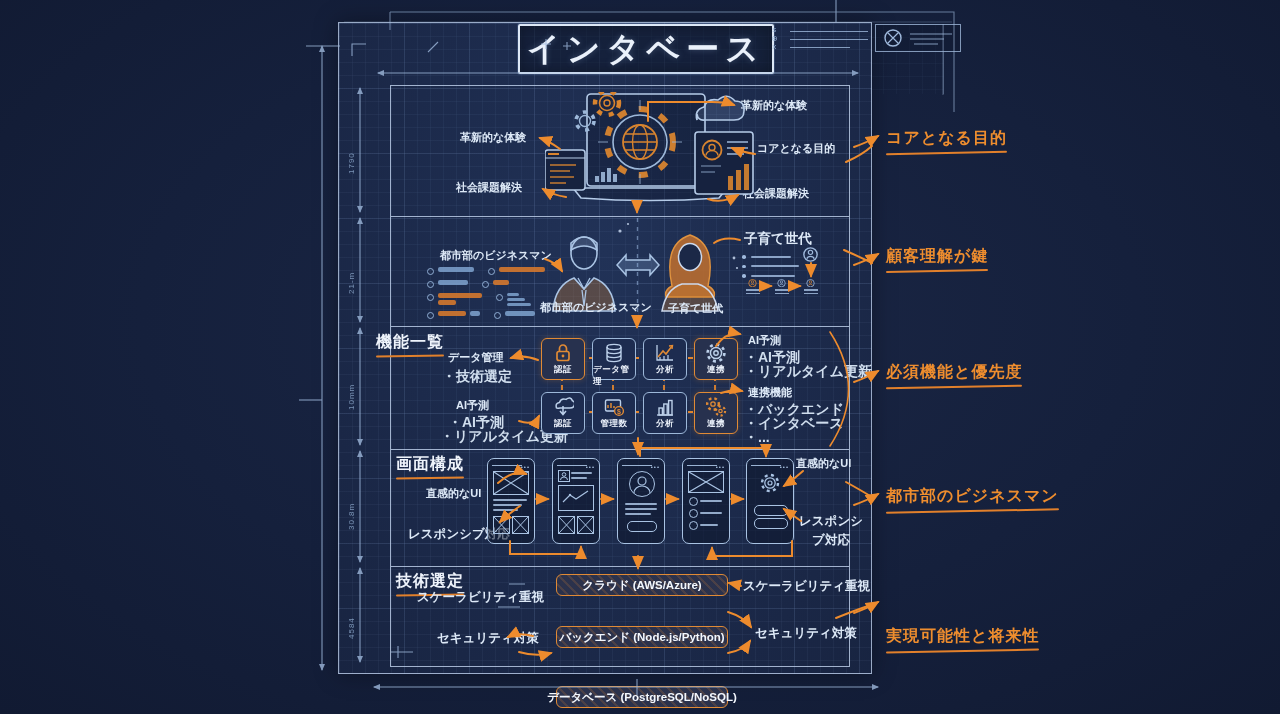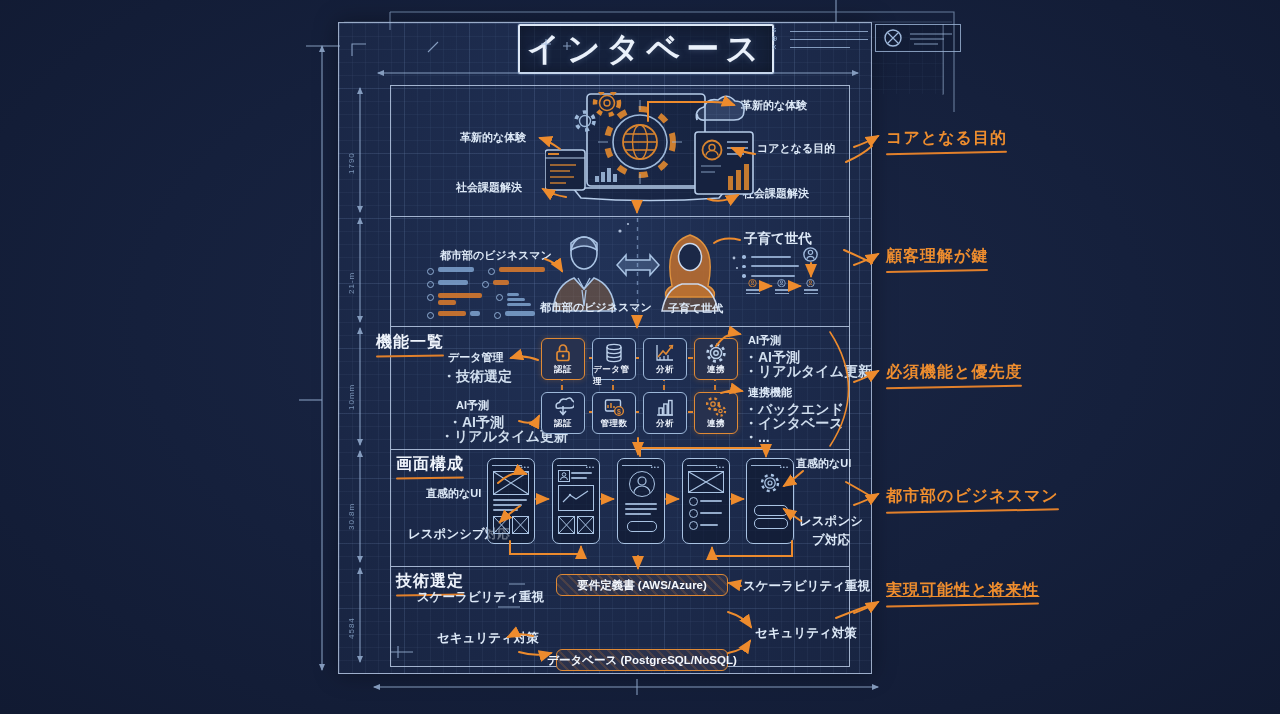--- a/index.html
+++ b/index.html
@@ -532,41 +532,44 @@
   </div>
 
   <div class="lbl" style="left:796px;top:456px;">直感的なUI</div>
   <div class="lbl" style="left:794px;top:512px;font-size:12.5px;width:74px;white-space:normal;text-align:center;line-height:1.5;">レスポンシブ対応</div>
 
   <div class="hd" style="left:396px;top:571px;">技術選定</div>
   <div class="lbl" style="left:417px;top:589px;font-size:12.5px;">スケーラビリティ重視</div>
   <div class="lbl" style="left:437px;top:630px;font-size:12.5px;">セキュリティ対策</div>
 
   <div class="tbox" style="top:574px;">
-      <span>要件定義書 (AWS/Azure)</span>
+      <span>クラウド (AWS/Azure)</span>
     </div>
-  <div class="tbox" style="top:649px;">
+  <div class="tbox" style="top:626px;">
+      <span>バックエンド (Node.js/Python)</span>
+    </div>
+  <div class="tbox" style="top:686px;">
       <span>データベース (PostgreSQL/NoSQL)</span>
     </div>
 
   <div class="lbl" style="left:743px;top:578px;font-size:12.5px;">スケーラビリティ重視</div>
   <div class="lbl" style="left:755px;top:625px;font-size:12.5px;">セキュリティ対策</div>
 
   <div class="dimlbl" style="left:347px;top:130px;height:44px;">1790</div>
   <div class="dimlbl" style="left:347px;top:250px;height:44px;">21-m</div>
   <div class="dimlbl" style="left:347px;top:366px;height:44px;">10mm</div>
   <div class="dimlbl" style="left:347px;top:486px;height:44px;">30.8m</div>
   <div class="dimlbl" style="left:347px;top:595px;height:44px;">4584</div>
 </div>
 
 <div class="ann" style="top:128px;">コアとなる目的</div>
 <div class="ann" style="top:246px;">顧客理解が鍵</div>
 <div class="ann" style="top:362px;">必須機能と優先度</div>
 <div class="ann" style="top:486px;">都市部のビジネスマン</div>
-<div class="ann" style="top:580px;text-decoration:underline;">実現可能性と将来性</div>
+<div class="ann" style="top:626px;">実現可能性と将来性</div>
 
 <svg id="overlay" class="layer" width="1280" height="714">
   <defs>
     <marker id="ah-o" orient="auto-start-reverse" markerWidth="9" markerHeight="9" refX="6" refY="3">
         <path d="M0,0 L7,3 L0,6 z" fill="#ED8B2D"></path>
       </marker>
     <marker id="ah-b" orient="auto-start-reverse" markerWidth="8" markerHeight="8" refX="5.5" refY="2.75">
         <path d="M0,0 L6.5,2.75 L0,5.5 z" fill="#9FB9DC"></path>
       </marker>
   </defs>

